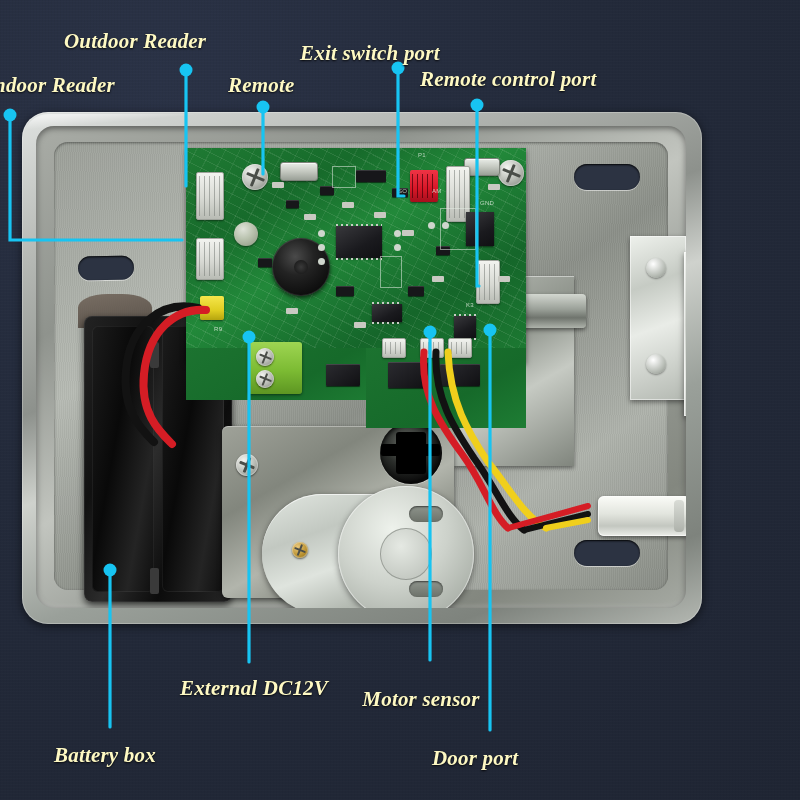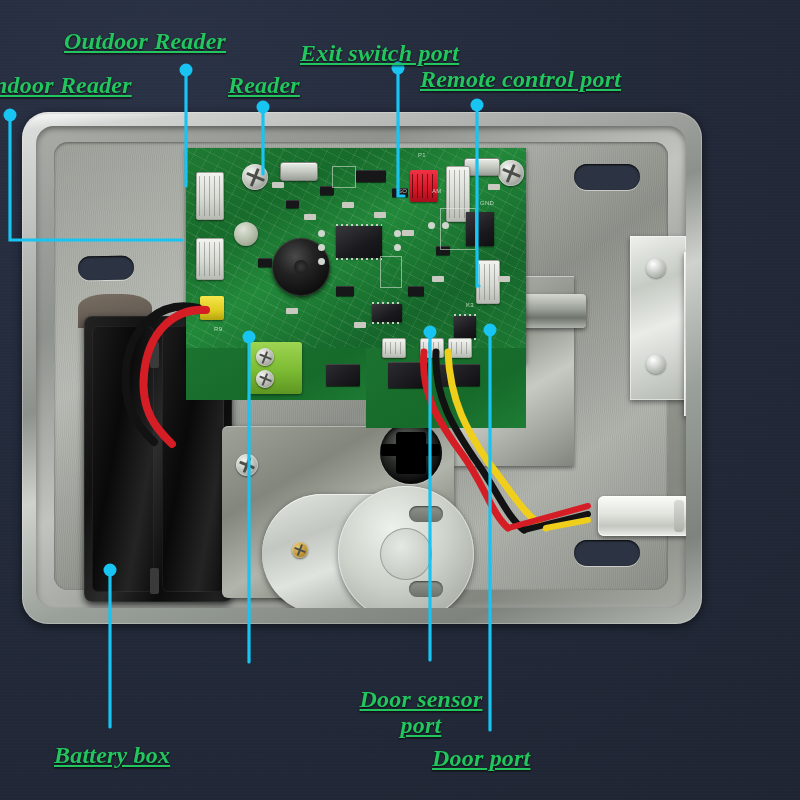--- a/index.html
+++ b/index.html
@@ -272,28 +272,27 @@
     background:linear-gradient(180deg,#fbfcf8 0%,#e2e5de 45%,#c3c7c0 75%,#eceee9 100%);
     box-shadow:0 2px 4px rgba(0,0,0,.45), inset 0 0 0 1px rgba(255,255,255,.6);
   }
   .roller i{position:absolute;right:6px;top:4px;width:10px;height:32px;border-radius:4px;
     background:linear-gradient(180deg,#d9dcd6,#aeb2ab);}
 
   
   .annsvg{position:absolute;left:0;top:0;width:800px;height:800px;overflow:visible;}
   .lbl{
     position:absolute;
-    color:#22c55e;
+    color:#fef9c3;
     font-family:"Liberation Serif", serif;
     font-weight:bold;font-style:italic;
-    font-size:24px;line-height:26px;
+    font-size:21px;line-height:26px;
     white-space:nowrap;
     text-shadow:0 1px 2px rgba(0,0,0,.85);
     letter-spacing:.2px;
-    text-decoration:underline;
   }
   .lbl.two{white-space:normal;text-align:center;}
 </style>
 </head>
 <body>
 
 <div id="stage">
 
   <div class="bg"></div>
 
@@ -486,27 +485,27 @@
         <circle cx="477" cy="105" r="6.5" fill="#17c4f2"></circle>
         <circle cx="110" cy="570" r="6.5" fill="#17c4f2"></circle>
         <circle cx="249" cy="337" r="6.5" fill="#17c4f2"></circle>
         <circle cx="430" cy="332" r="6.5" fill="#17c4f2"></circle>
         <circle cx="490" cy="330" r="6.5" fill="#17c4f2"></circle>
       </g>
   </svg>
 
   <div class="lbl" style="left:-6px;top:72px">ndoor Reader</div>
   <div class="lbl" style="left:64px;top:28px">Outdoor Reader</div>
-  <div class="lbl" style="left:228px;top:72px">Reader</div>
+  <div class="lbl" style="left:228px;top:72px">Remote</div>
   <div class="lbl" style="left:300px;top:40px">Exit switch port</div>
   <div class="lbl" style="left:54px;top:742px">Battery box</div>
   <div class="lbl" style="left:420px;top:66px">Remote control port</div>
 
   <div class="lbl two" style="left:168px;top:675px;width:172px">
+    <div>External DC12V</div>
   </div>
 
   <div class="lbl two" style="left:352px;top:686px;width:138px">
-    <div>Door sensor</div>
-    <div>port</div>
+    <div>Motor sensor</div>
   </div>
 
   <div class="lbl" style="left:432px;top:745px">Door port</div>
 </div>
 
 </body></html>

